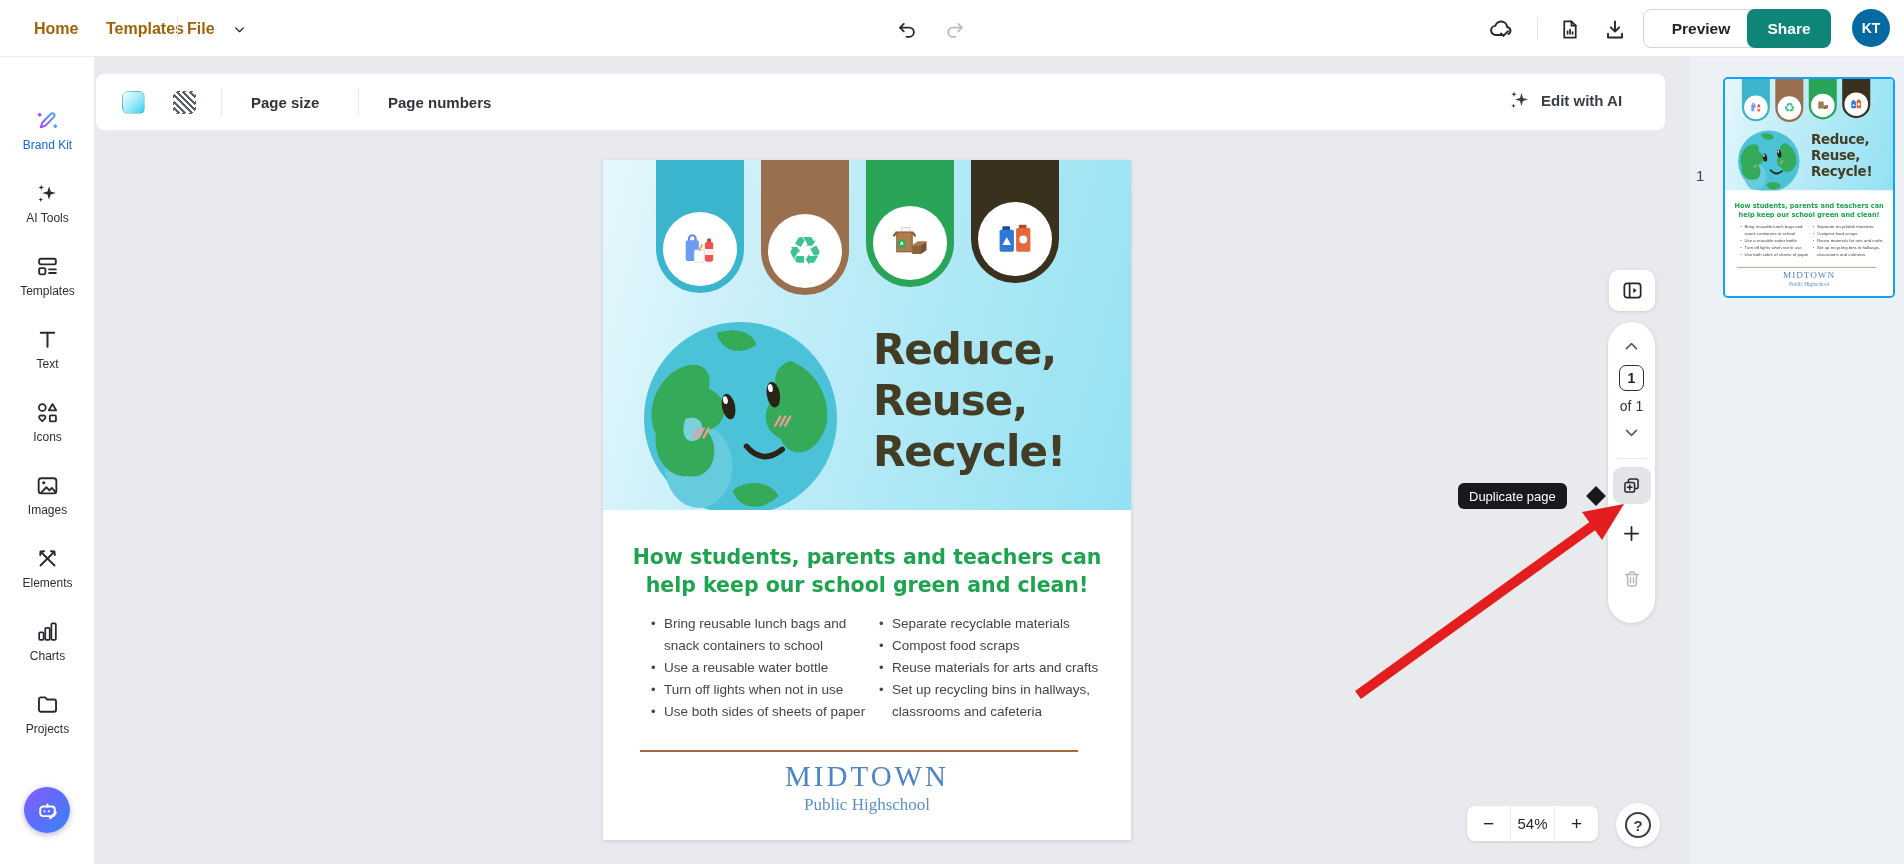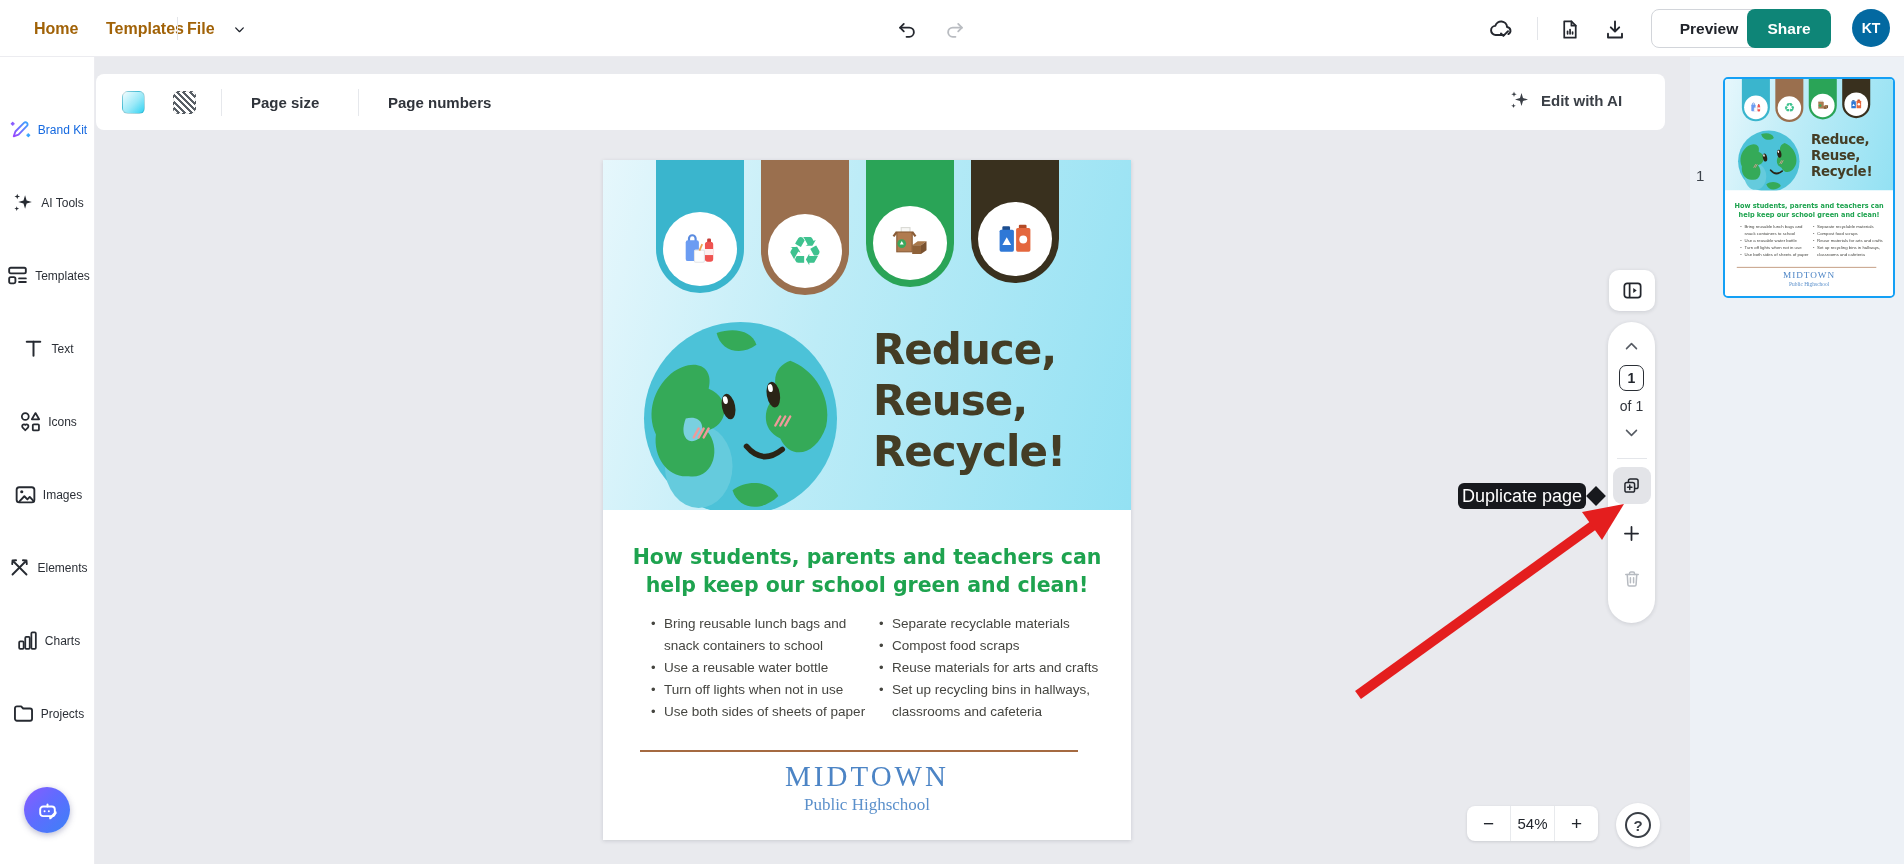--- a/index.html
+++ b/index.html
@@ -12,28 +12,28 @@
   .h-item { position:absolute; top:0; height:57px; display:flex; align-items:center; font-size:16px; font-weight:700; color:#a16207; cursor:pointer; }
   .h-home { left:34px; }
   .h-templates { left:106px; }
   .h-div { position:absolute; left:177px; top:17px; width:1px; height:23px; background:#e3e5e9; }
   .h-file { left:187px; gap:18px; }
   .h-file svg { margin-top:2px; }
   .title-input { position:absolute; left:263px; top:11px; width:250px; height:36px; border:1.5px solid #868d97; border-radius:7px; padding:0 12px; font-size:15.5px; color:#272b33; background:#fff; font-family:"Liberation Sans",sans-serif; }
   .icon-btn { position:absolute; top:12px; width:34px; height:34px; display:flex; align-items:center; justify-content:center; border-radius:6px; cursor:pointer; }
   .h-div2 { position:absolute; left:1537px; top:17px; width:1px; height:23px; background:#e3e5e9; }
   .btn { position:absolute; top:9px; height:39px; border-radius:8px; display:flex; align-items:center; justify-content:center; font-size:15.5px; font-weight:700; cursor:pointer; }
-  .btn-preview { left:1643px; width:116px; background:#fff; border:1px solid #d2d5da; color:#21242b;margin-left:8px; }
+  .btn-preview { left:1643px; width:116px; background:#fff; border:1px solid #d2d5da; color:#21242b; }
   .btn-share { left:1747px; width:84px; background:#0e8577; color:#fff; border:none; }
   .avatar { position:absolute; left:1852px; top:9px; width:38px; height:38px; border-radius:50%; background:#0369a1; color:#fff; font-size:14px; font-weight:700; display:flex; align-items:center; justify-content:center; cursor:pointer; }
 
   
   .sidebar { position:absolute; left:0; top:57px; width:95px; height:807px; background:#fff; border-right:1px solid #ececf0; z-index:15; }
   .sb-items { position:absolute; top:36px; left:0; width:95px; }
-  .sb-item { height:73px; display:flex; flex-direction:row; align-items:center; justify-content:center; gap:5px; cursor:pointer; color:#2b2f36; }
+  .sb-item { height:73px; display:flex; flex-direction:column; align-items:center; justify-content:center; gap:5px; cursor:pointer; color:#2b2f36; }
   .sb-item .sb-label { font-size:12px; }
   .sb-item.active { color:#1569e0; }
   .sb-item.active .sb-label { color:#1569e0; }
   .ai-fab { position:absolute; left:24px; top:730px; width:46px; height:46px; border-radius:50%; background:linear-gradient(135deg,#8a5cff 0%,#5f6cff 45%,#3b82f6 100%); display:flex; align-items:center; justify-content:center; cursor:pointer; box-shadow:0 2px 6px rgba(60,60,120,.35); }
 
   
   .canvas-toolbar { position:absolute; left:96px; top:74px; width:1569px; height:56px; background:#fff; border-radius:8px; z-index:5; display:flex; align-items:center; }
   .swatch-color { position:absolute; left:26px; top:17px; width:23px; height:23px; border-radius:6px; background:linear-gradient(135deg,#f2fdff 0%,#9ae9f8 55%,#30d2f2 100%); border:1px solid rgba(0,0,0,.12); cursor:pointer; }
   .swatch-stripes { position:absolute; left:77px; top:17px; width:23px; height:23px; border-radius:5px; background:repeating-linear-gradient(45deg,#ffffff 0 2.5px,#595f66 2.5px 4.5px); border:1px solid rgba(0,0,0,.07); cursor:pointer; }
   .tb-div { position:absolute; top:15px; width:1px; height:27px; background:#e6e8ec; }
@@ -71,21 +71,21 @@
   .page-pill { position:absolute; left:1608px; top:322px; width:47px; height:301px; background:#fff; border-radius:24px; box-shadow:0 1px 4px rgba(30,35,50,.14); z-index:6; display:flex; flex-direction:column; align-items:center; }
   .pill-chevron { margin-top:12px; cursor:pointer; padding:4px; }
   .pill-chevron.down { margin-top:6px; }
   .page-box { margin-top:6px; width:25px; height:26px; border:1.5px solid #2a2e35; border-radius:7px; display:flex; align-items:center; justify-content:center; font-size:14px; font-weight:700; color:#22262d; cursor:text; }
   .of-label { margin-top:7px; font-size:14px; color:#30343b; }
   .pill-div { margin-top:13px; width:30px; height:1px; background:#e4e6ea; }
   .dup-btn { margin-top:8px; width:38px; height:37px; border-radius:9px; background:#e3e4e8; display:flex; align-items:center; justify-content:center; cursor:pointer; }
   .add-btn { margin-top:11px; width:38px; height:36px; display:flex; align-items:center; justify-content:center; cursor:pointer; }
   .trash-btn { margin-top:10px; width:38px; height:36px; display:flex; align-items:center; justify-content:center; cursor:not-allowed; }
 
-  .tooltip { position:absolute; left:1458px; top:483px; height:26px; background:#17191d; color:#fff; border-radius:6px; display:flex; align-items:center; padding:0 4px; font-size:18px; z-index:8; }
+  .tooltip { position:absolute; left:1458px; top:483px; height:26px; background:#17191d; color:#fff; border-radius:6px; display:flex; align-items:center; padding:0 11px; font-size:13px; z-index:8; }
   .tooltip-arrow { position:absolute; left:1589px; top:489px; width:14px; height:14px; background:#17191d; transform:rotate(45deg); z-index:7; }
   .red-arrow { position:absolute; left:1340px; top:480px; z-index:9; pointer-events:none; }
 
   
   .pages-panel { position:absolute; left:1690px; top:57px; width:214px; height:807px; background:#edf1f6; z-index:4; }
   .page-num { position:absolute; left:6px; top:110px; font-size:15px; color:#3c434b; }
   .page-thumb { position:absolute; left:33px; top:20px; width:172px; height:221px; background:#fff; border:2.5px solid #14a0f5; border-radius:5px; overflow:hidden; cursor:pointer; }
   .thumb-scale { position:absolute; left:0; top:0; width:528px; height:680px; transform:scale(0.3185); transform-origin:0 0; }
   .thumb-scale .poster { box-shadow:none; }
 

